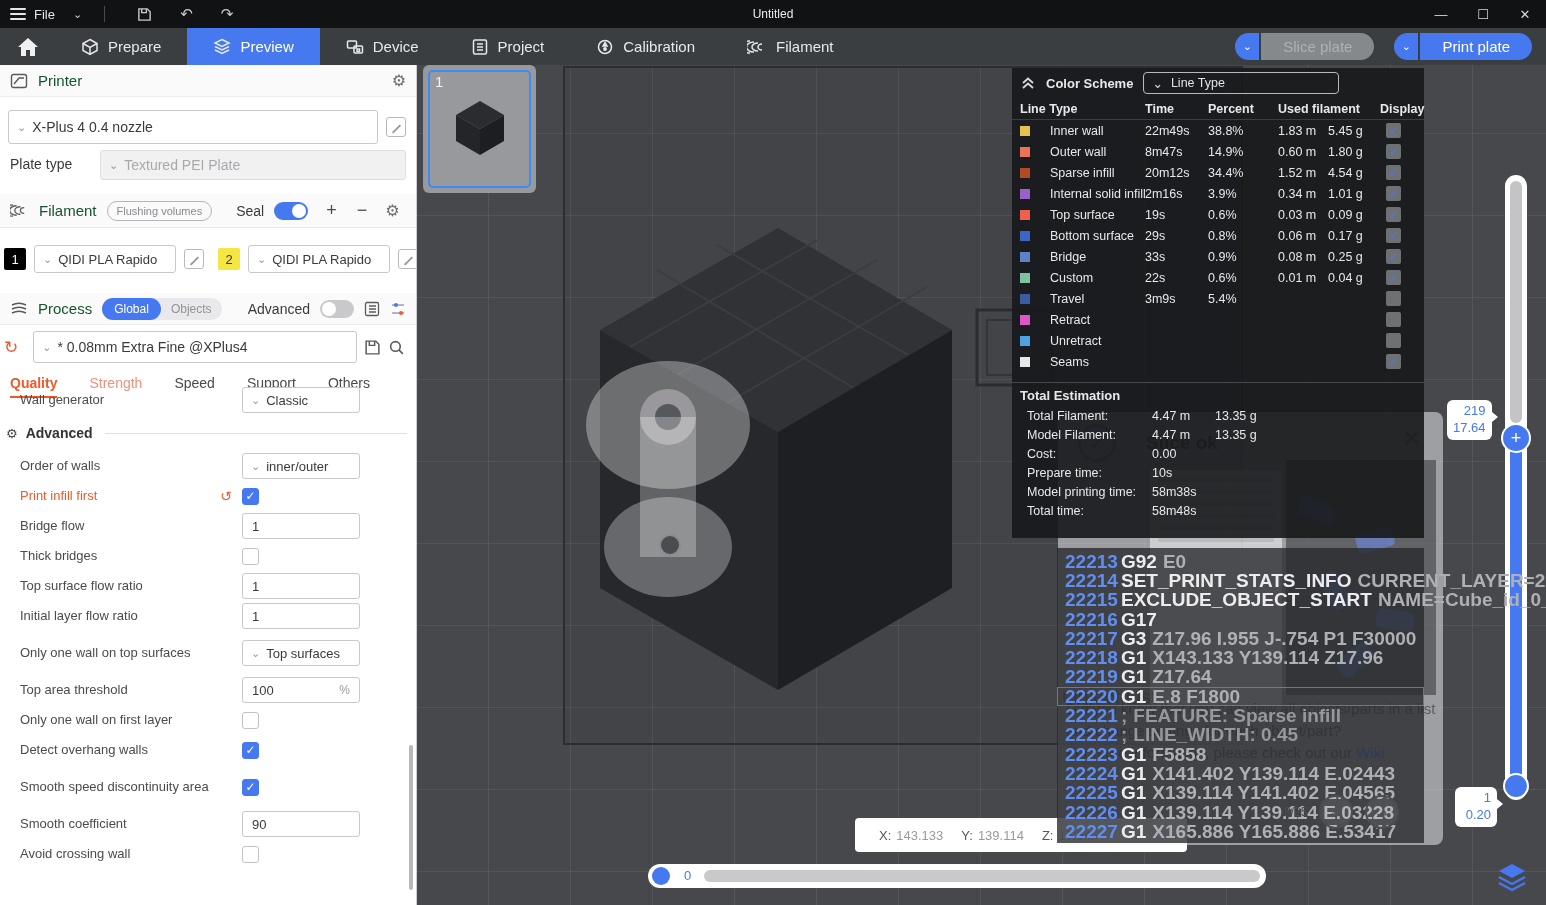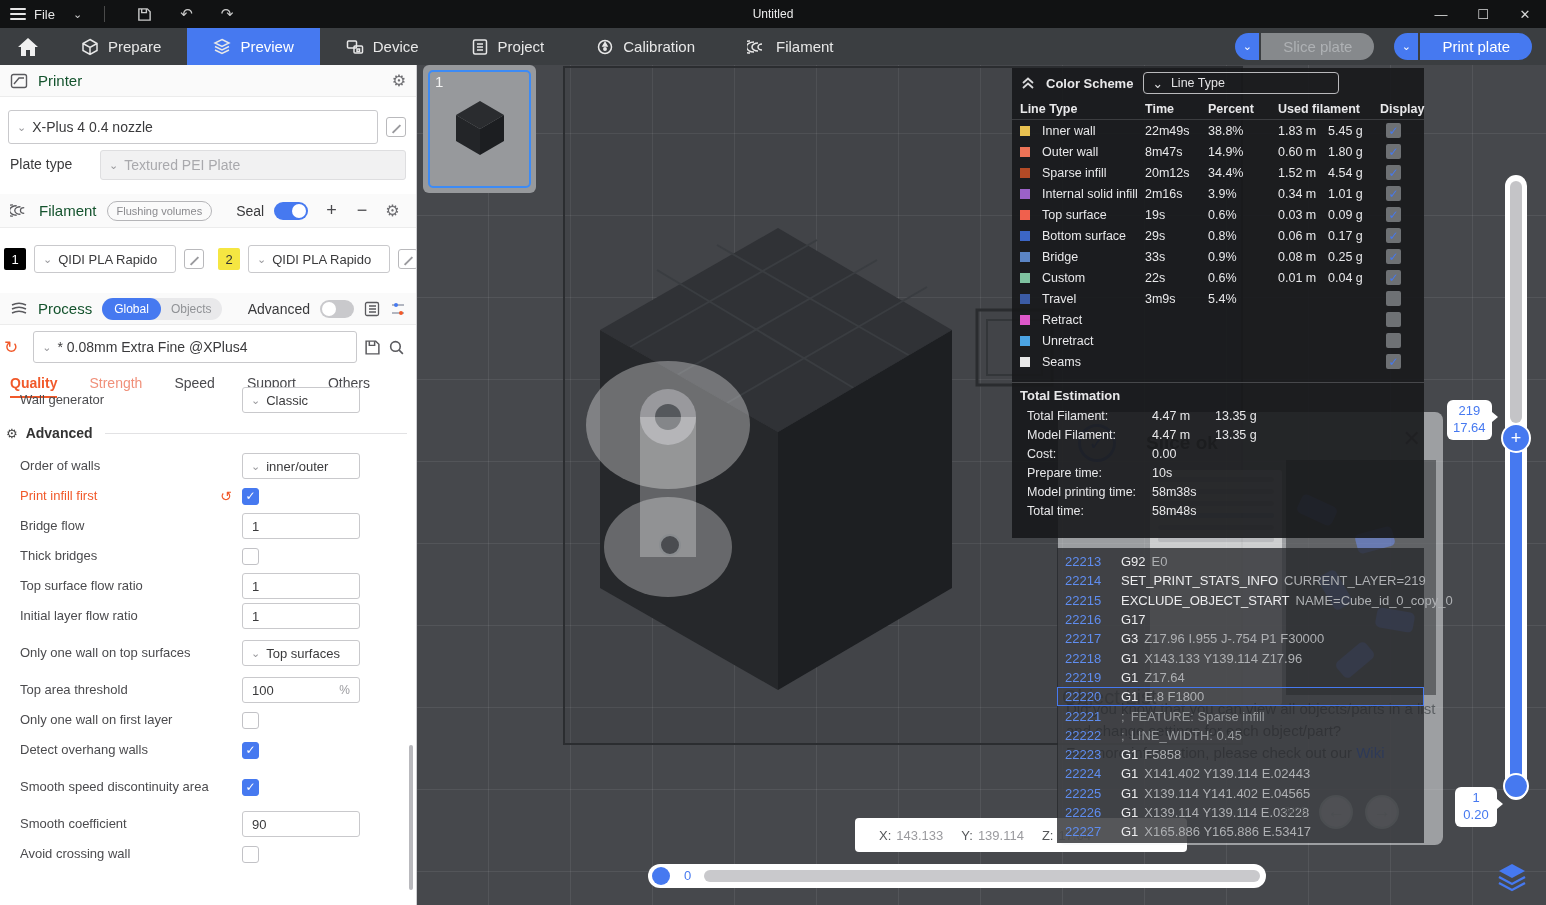--- a/index.html
+++ b/index.html
@@ -91,37 +91,37 @@
   .hslider { position:absolute; left:231px; top:799px; width:618px; height:24px; background:#fff; border-radius:12px; z-index:3; }
   .hslider .knob { position:absolute; left:4px; top:3px; width:18px; height:18px; border-radius:50%; background:#4679F0; }
   .hslider .val { position:absolute; left:36px; top:4px; color:#4679F0; font-size:13px; }
   .hslider .track { position:absolute; left:56px; right:6px; top:6px; height:12px; background:#c9c9cc; border-radius:6px; }
   .vslider { position:absolute; left:1088px; top:110px; width:22px; height:625px; background:#fff; border-radius:11px; z-index:3; }
   .vslider .gtrack { position:absolute; left:5px; top:6px; width:12px; height:242px; background:#c4c4c7; border-radius:6px; }
   .vslider .btrack { position:absolute; left:5px; top:268px; width:12px; height:338px; background:#4679F0; }
   .vknob1 { position:absolute; left:-4px; top:248px; width:30px; height:30px; border-radius:50%; background:#4679F0;
     border:2px solid #fff; color:#fff; font-size:18px; display:flex; align-items:center; justify-content:center; }
   .vknob2 { position:absolute; left:-2px; top:598px; width:26px; height:26px; border-radius:50%; background:#4679F0; border:2px solid #fff; }
-  .vlabel { position:absolute; background:#fff; border-radius:6px; color:#4679F0; font-size:13px; text-align:center;
+  .vlabel { position:absolute; background:#fff; border-radius:6px; color:#4679F0; font-size:13px; text-align:right;
     line-height:1.3; padding:3px 6px; z-index:3; min-width:42px; }
   .vlabel::after { content:""; position:absolute; right:-6px; top:12px; border-left:6px solid #fff;
     border-top:5px solid transparent; border-bottom:5px solid transparent; }
   .layersbtn { position:absolute; left:1078px; top:795px; width:34px; height:34px; z-index:3; }
 
   
   .scheme-panel { position:absolute; left:1012px; top:68px; width:412px; height:470px; background:rgba(23,24,27,0.9);
     color:#e8e8ea; font-size:12.5px; z-index:6; }
   .sp-hdr { display:flex; align-items:center; height:30px; padding:0 8px; gap:10px; }
   .sp-title { font-weight:bold; font-size:13px; }
   .sp-select { flex:1; max-width:196px; height:22px; border:1px solid #b9b9bc; border-radius:4px; display:flex;
     align-items:center; gap:8px; padding:0 8px; color:#e2e2e4; }
   .sp-thead { display:grid; grid-template-columns:125px 63px 70px 96px 1fr; padding:0 0 0 8px; height:22px;
     align-items:center; font-weight:bold; border-bottom:1px solid #3c3d40; font-size:12.5px; }
   .crow { display:grid; grid-template-columns:125px 63px 70px 50px 46px 1fr; padding-left:8px; height:21px; align-items:center; }
-  .crow .lab { display:flex; align-items:center; gap:12px; white-space:nowrap; overflow:hidden; }
+  .crow .lab { display:flex; align-items:center; gap:20px; white-space:nowrap; overflow:hidden; }
   .swatch { width:10px; height:10px; display:inline-block; flex:none; }
   .dcb { width:15px; height:15px; background:#6e7174; border-radius:2px; margin-left:12px;
     display:flex; align-items:center; justify-content:center; color:#4679F0; font-weight:bold; font-size:12px; }
   .te-title { font-weight:bold; font-size:13px; border-top:1px solid #47484b; margin-top:10px; padding:5px 8px 3px; }
   .erow { display:grid; grid-template-columns:125px 63px auto; padding-left:15px; height:19px; align-items:center; font-size:12.5px; }
 
   
   .tip-popup { position:absolute; left:1058px; top:412px; width:385px; height:433px; background:rgba(244,246,248,0.5);
     border-radius:8px; z-index:5; color:#54575a; }
   .sliceok-ico { position:absolute; left:20px; top:12px; width:38px; height:38px; border:3px solid rgba(40,80,190,0.55);
@@ -136,21 +136,21 @@
   .tip-head { position:absolute; left:4px; top:274px; font-size:20px; color:rgba(90,94,98,0.75); }
   .tip-line { position:absolute; left:8px; font-size:15px; color:rgba(78,82,86,0.85); white-space:nowrap; }
   .tip-line .wiki { color:#4679F0; }
   .pager { position:absolute; left:1284px; top:795px; display:flex; align-items:center; gap:12px; z-index:8; color:#4b4e51; }
   .pager .count { font-size:12px; }
   .pager .arr { width:34px; height:34px; border:2px solid #4b4e51; border-radius:50%; display:flex; align-items:center;
     justify-content:center; font-size:17px; background:rgba(255,255,255,0.08); }
 
   
   .gcode-panel { position:absolute; left:1057px; top:548px; width:367px; height:295px; background:rgba(38,40,44,0.78);
-    z-index:7; font-size:13px; padding-top:4px; }
+    z-index:7; font-size:19px; padding-top:4px;font-weight:bold; }
   .gline { height:19.3px; display:flex; align-items:center; white-space:nowrap; padding-left:8px; }
   .gline .num { width:44px; color:#5f8df0; flex:none; }
   .gline .cmd { color:#ececee; margin-left:12px; }
   .gline .rest { color:#aeb0b3; margin-left:6px; }
   .gline.comment .cmd, .gline.comment .rest { color:#96999c; }
   .gline.highlight { outline:1px solid #4679F0; outline-offset:-1px; }
 
   svg { display:block; }
 </style>
 </head>

